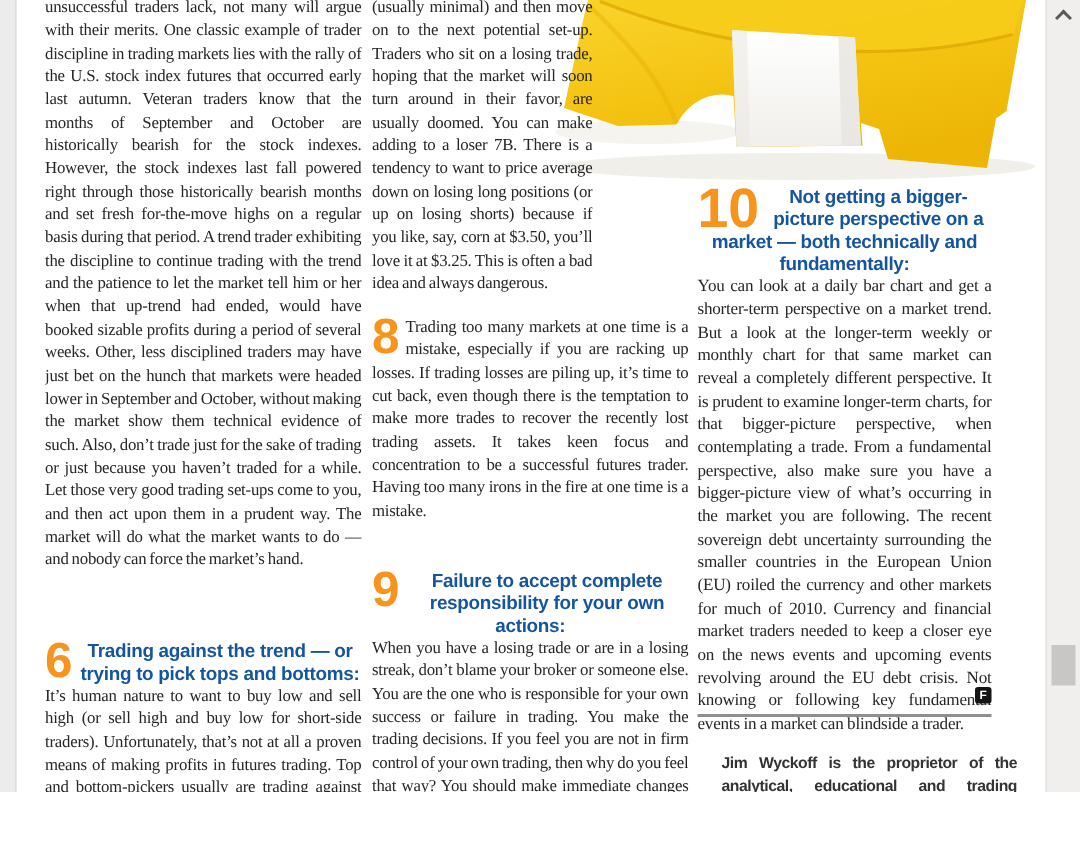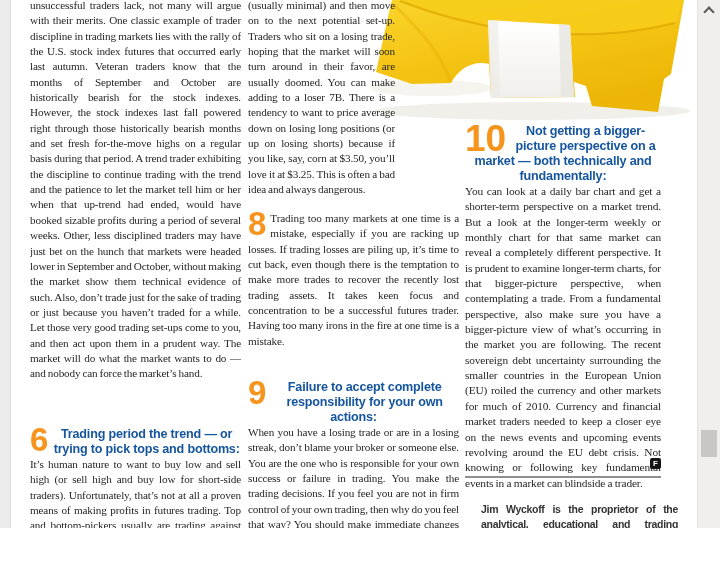--- a/index.html
+++ b/index.html
@@ -121,21 +121,21 @@
       <path d="M 126 20 L 208 25 L 212 97 L 129 98 Z" fill="url(#bandGrad)"></path>
       <path d="M 197 24 L 208 25 L 212 97 L 199 97 Z" fill="#e7e5e0" opacity="0.8"></path>
       <path d="M 126 20 L 136 21 L 138 98 L 129 98 Z" fill="#eceae5" opacity="0.6"></path>
     </svg>
   </div>
 
   <div class="column" id="col-left">
     <p class="body intro">unsuccessful traders lack, not many will argue with their merits. One classic example of trader discipline in trading markets lies with the rally of the U.S. stock index futures that occurred early last autumn. Veteran traders know that the months of September and October are historically bearish for the stock indexes. However, the stock indexes last fall powered right through those historically bearish months and set fresh for-the-move highs on a regular basis during that period. A trend trader exhibiting the discipline to continue trading with the trend and the patience to let the market tell him or her when that up-trend had ended, would have booked sizable profits during a period of several weeks. Other, less disciplined traders may have just bet on the hunch that markets were headed lower in September and October, without making the market show them technical evidence of such. Also, don’t trade just for the sake of trading or just because you haven’t traded for a while. Let those very good trading set-ups come to you, and then act upon them in a prudent way. The market will do what the market wants to do — and nobody can force the market’s hand.</p>
     <div class="section" id="sec6">
       <span class="num">6</span>
-      <p class="heading">Trading period the trend — or trying to pick tops and bottoms:</p>
+      <p class="heading">Trading against the trend — or trying to pick tops and bottoms:</p>
       <p class="body">It’s human nature to want to buy low and sell high (or sell high and buy low for short-side traders). Unfortunately, that’s not at all a proven means of making profits in futures trading. Top and bottom-pickers usually are trading against the trend, which is a major mistake. The</p>
     </div>
   </div>
 
   <div class="column" id="col-mid">
     <div class="wrap-spacer"></div>
     <p class="body intro">(usually minimal) and then move on to the next potential set-up. Traders who sit on a losing trade, hoping that the market will soon turn around in their favor, are usually doomed. You can make adding to a loser 7B. There is a tendency to want to price average down on losing long positions (or up on losing shorts) because if you like, say, corn at $3.50, you’ll love it at $3.25. This is often a bad idea and always dangerous.</p>
     <div class="section" id="sec8">
       <span class="num">8</span>
       <p class="body">Trading too many markets at one time is a mistake, especially if you are racking up losses. If trading losses are piling up, it’s time to cut back, even though there is the temptation to make more trades to recover the recently lost trading assets. It takes keen focus and concentration to be a successful futures trader. Having too many irons in the fire at one time is a mistake.</p>

